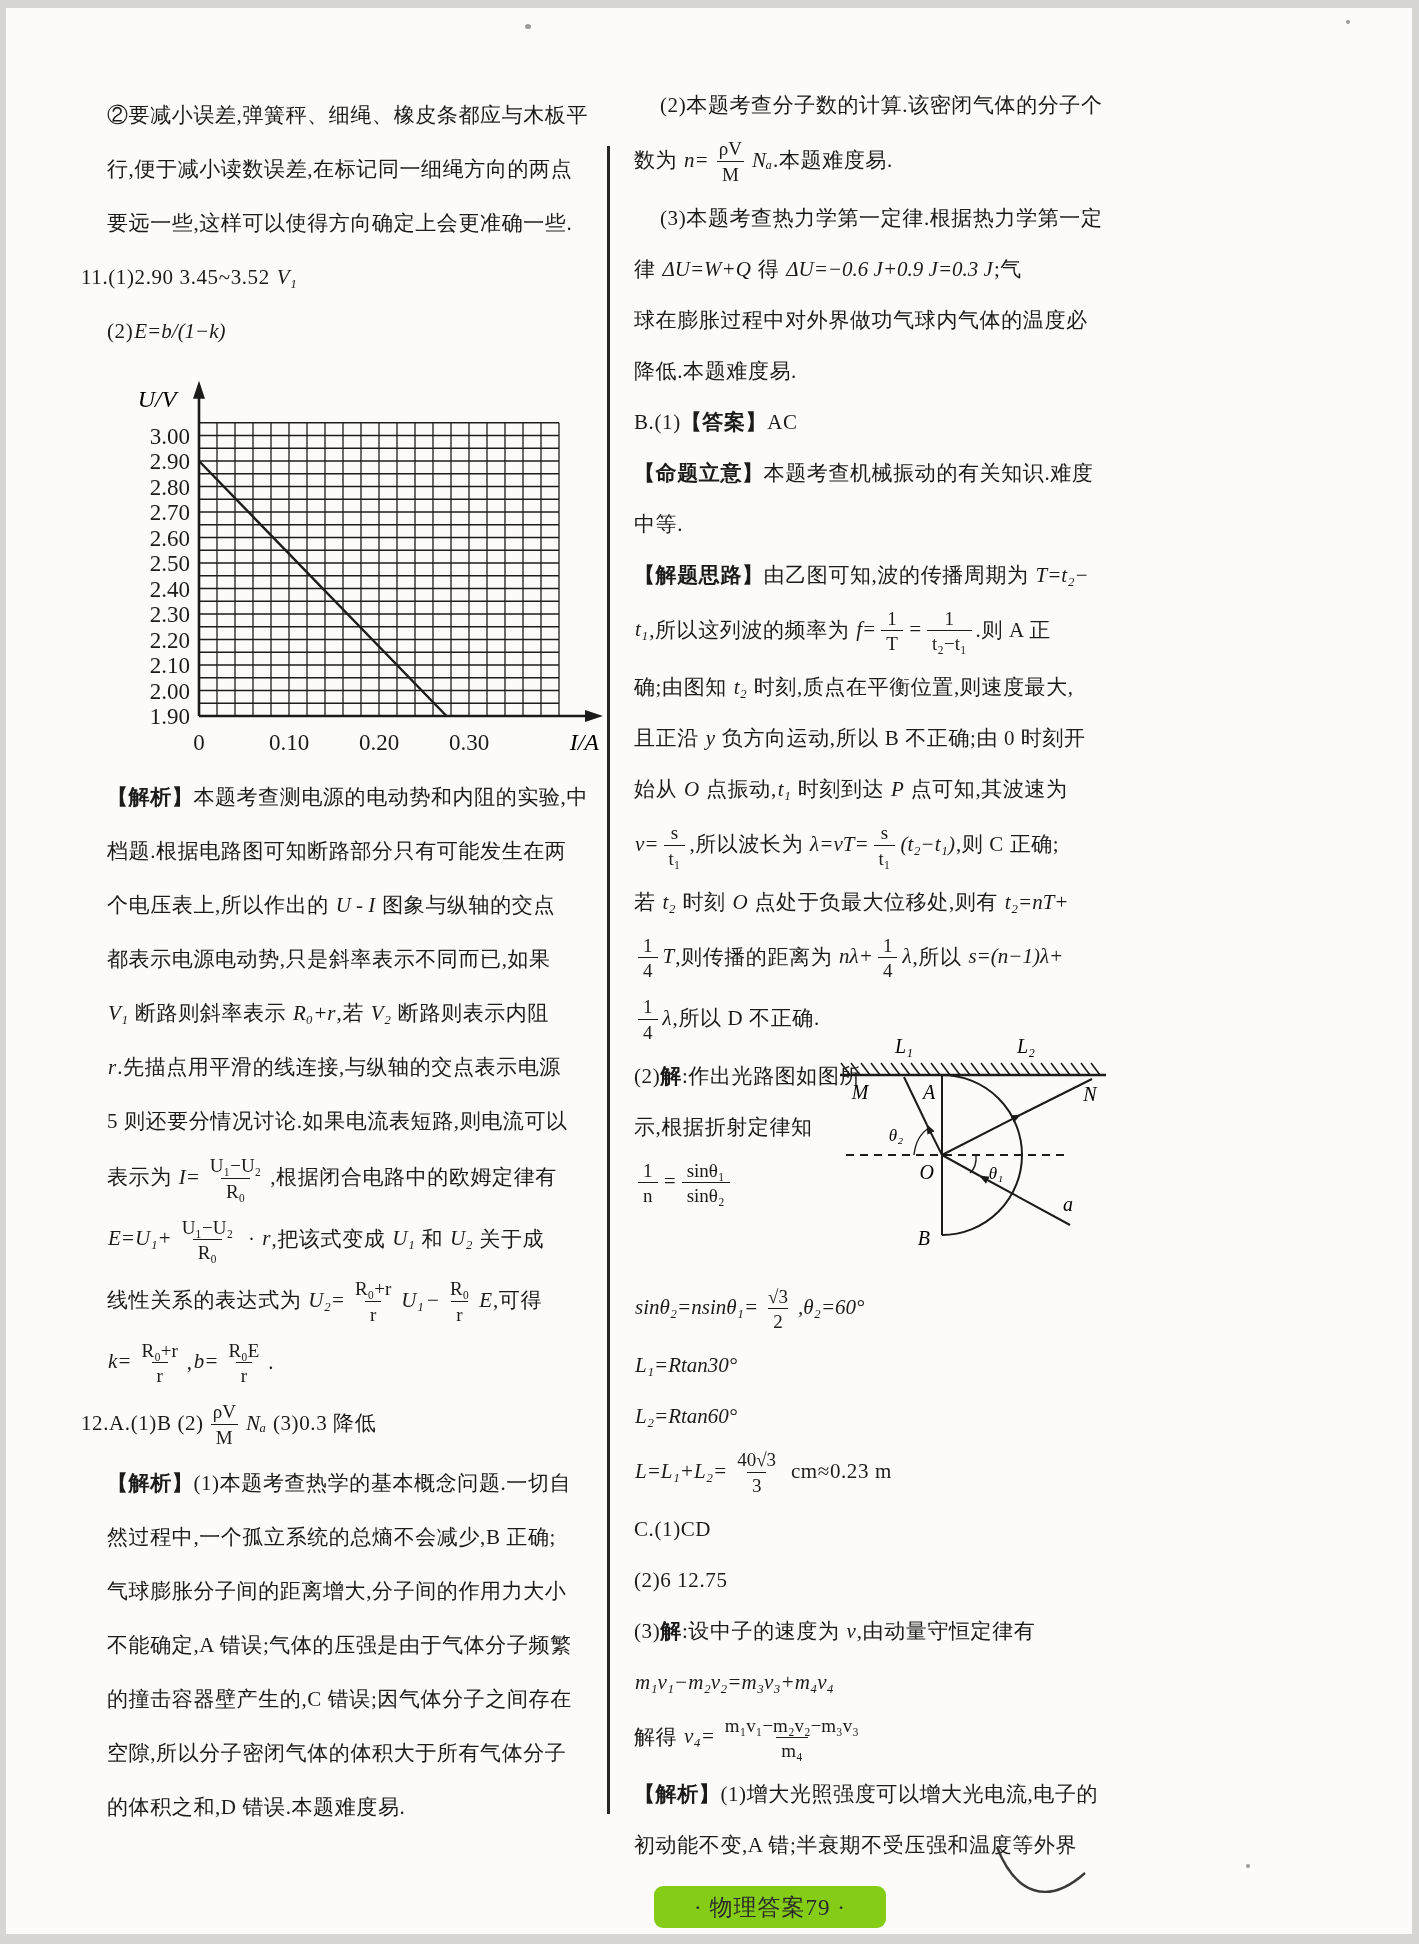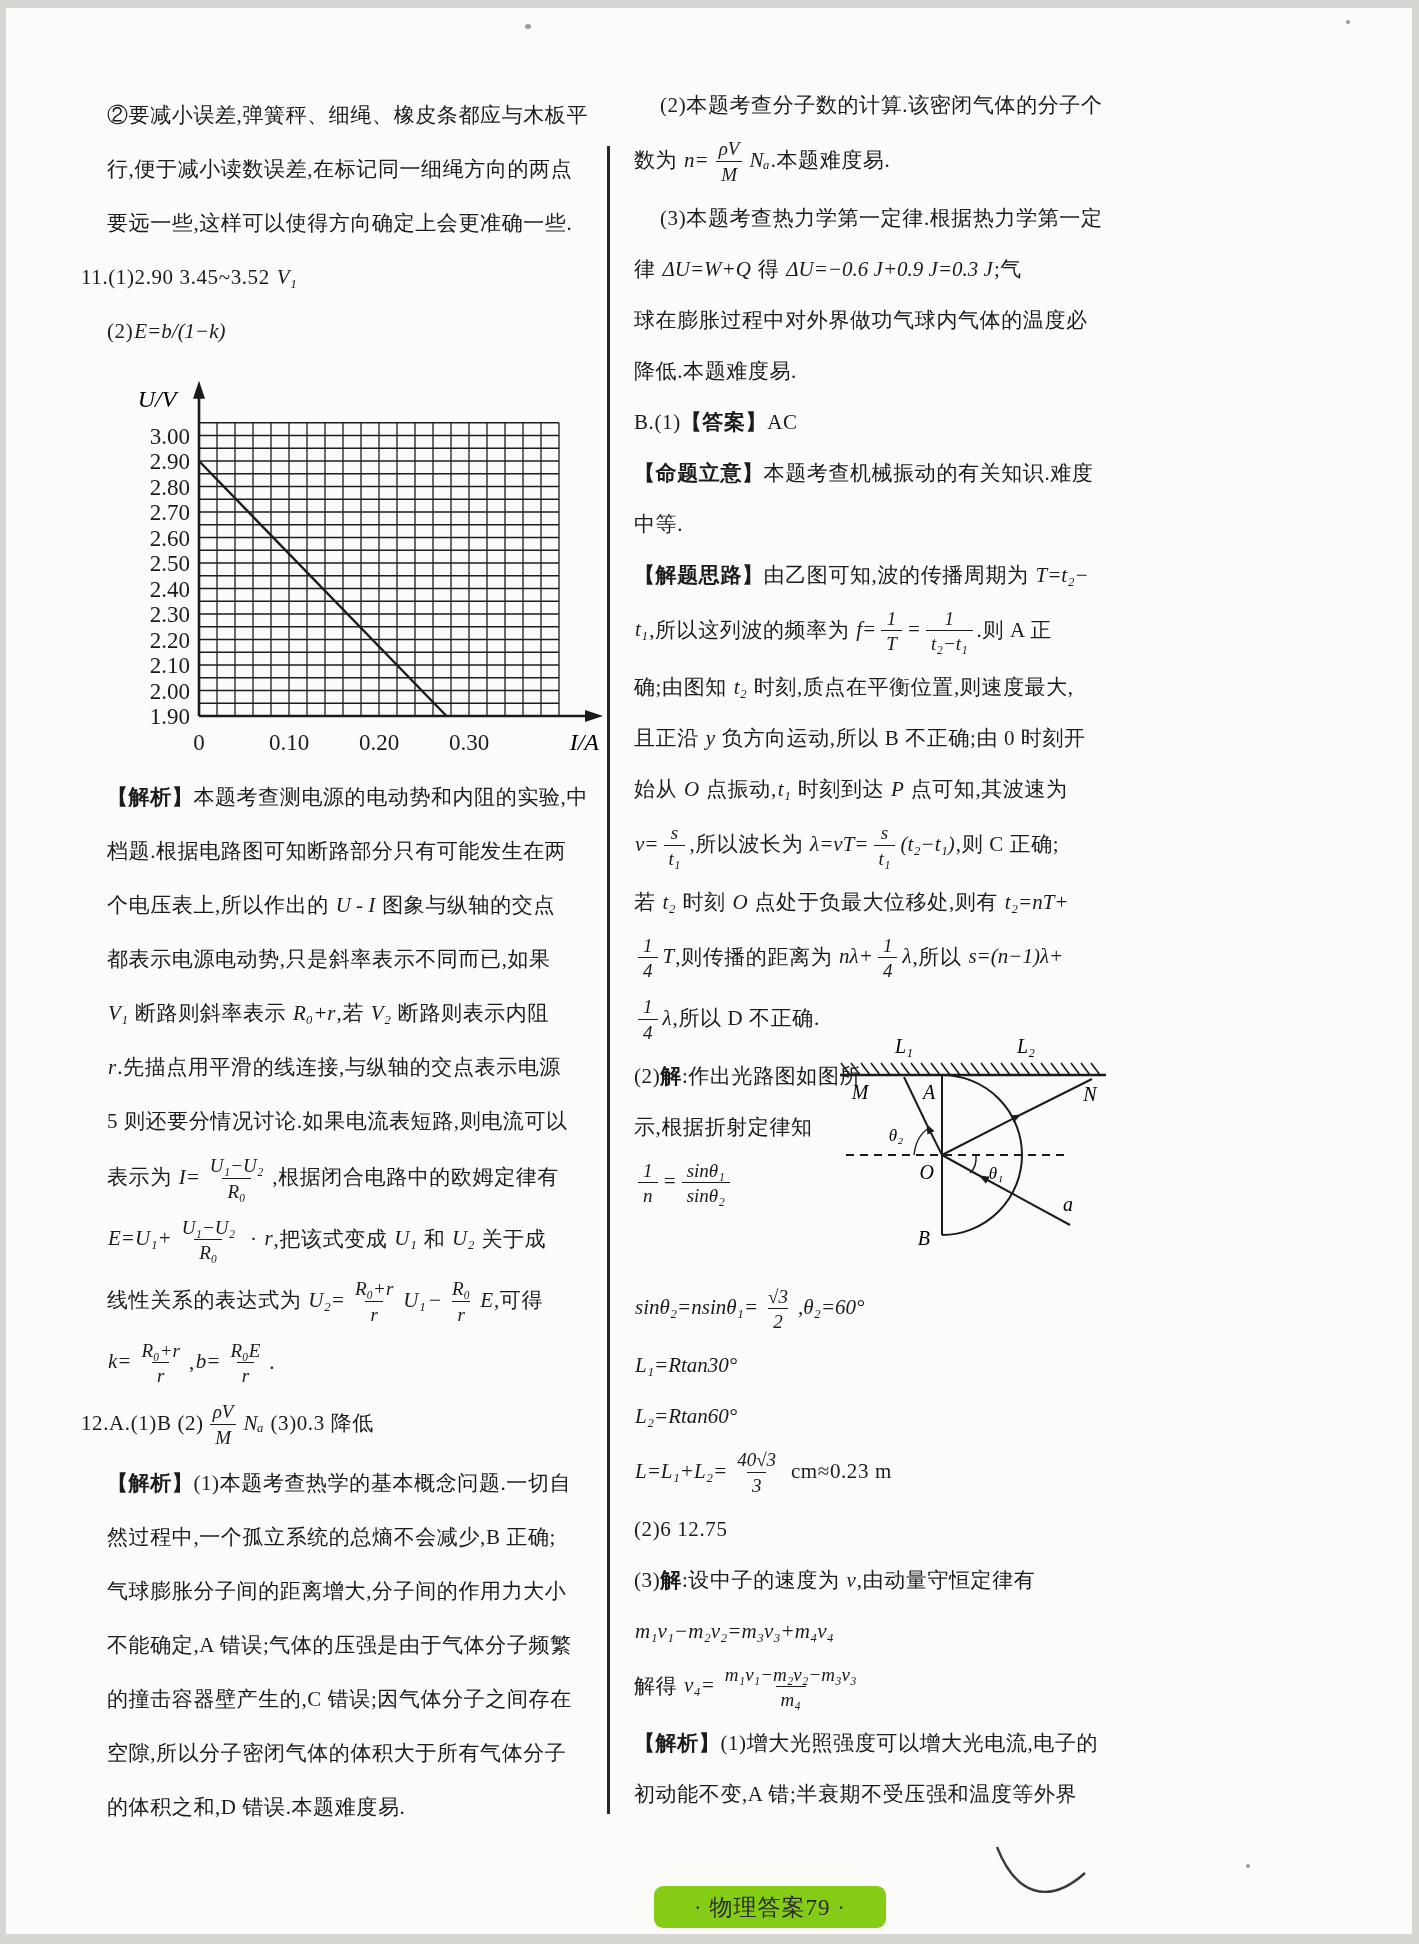--- a/index.html
+++ b/index.html
@@ -5,21 +5,21 @@
   html,body{margin:0;padding:0;}
   body{width:1419px;height:1944px;position:relative;background:#d7d6d3;font-family:"Liberation Serif","DejaVu Serif",serif;color:#1b1b1b;}
   .page{position:absolute;left:6px;top:8px;right:7px;bottom:10px;background:#fcfbf9;}
   .col{position:absolute;}
   #left-col{left:75px;top:80px;width:520px;--lh:54px;}
   #right-col{left:628px;top:72px;width:488px;--lh:51px;}
   .line{white-space:nowrap;line-height:var(--lh);min-height:var(--lh);font-size:21px;}
   .txt{letter-spacing:0.6px;}
   .bold{font-weight:700;letter-spacing:0.6px;}
   .math{font-family:"Liberation Serif",serif;font-style:italic;padding:0 1px;}
-  .frac{display:inline-flex;flex-direction:column;align-items:center;vertical-align:middle;margin:6px 4px;font-family:"Liberation Serif",serif;font-style:italic;font-size:19px;line-height:1.25;}
+  .frac{display:inline-flex;flex-direction:column;align-items:center;vertical-align:middle;margin:6px 4px;font-family:"Liberation Serif",serif;font-size:19px;line-height:1.25;}
   .frac .den{border-top:1.8px solid #1b1b1b;padding:1px 5px 0;}
   .frac .num{padding:0 5px;}
   #chart-box{margin:6px 0 4px 18px;}
   #divider{position:absolute;left:601px;top:138px;width:3px;height:1668px;background:#262626;}
   #wrap-block{position:relative;min-height:228px;}
   #wrap-block .line{max-width:200px;}
   #optics-fig{position:absolute;left:196px;top:-18px;width:292px;height:224px;}
   #footer-box{position:absolute;left:648px;top:1878px;width:232px;height:42px;background:#84cc16;border-radius:9px;display:flex;align-items:center;justify-content:center;font-size:23px;letter-spacing:1px;color:#2a2a2a;}
   #pen-mark{position:absolute;left:985px;top:1833px;}
   .speck{position:absolute;background:#9a9a96;border-radius:50%;}
@@ -286,20 +286,21 @@
         <div class="line"><span class="math">sinθ₂=nsinθ₁=</span><span class="frac">
             <span class="num">√3</span>
             <span class="den">2</span>
           </span><span class="math">,θ₂=60°</span></div>
         <div class="line"><span class="math">L₁=Rtan30°</span></div>
         <div class="line"><span class="math">L₂=Rtan60°</span></div>
         <div class="line"><span class="math">L=L₁+L₂=</span><span class="frac">
             <span class="num">40√3</span>
             <span class="den">3</span>
           </span><span class="txt"> cm≈0.23 m</span></div>
+        <div class="line"><span class="txt">C.(1)CD</span></div>
         <div class="line"><span class="txt">(2)6  12.75</span></div>
         <div class="line"><span class="txt">(3)</span><span class="bold">解</span><span class="txt">:设中子的速度为 </span><span class="math">v</span><span class="txt">,由动量守恒定律有</span></div>
         <div class="line"><span class="math">m₁v₁−m₂v₂=m₃v₃+m₄v₄</span></div>
         <div class="line"><span class="txt">解得 </span><span class="math">v₄=</span><span class="frac">
             <span class="num">m₁v₁−m₂v₂−m₃v₃</span>
             <span class="den">m₄</span>
           </span></div>
         <div class="line"><span class="bold">【解析】</span><span class="txt">(1)增大光照强度可以增大光电流,电子的</span></div>
         <div class="line"><span class="txt">初动能不变,A 错;半衰期不受压强和温度等外界</span></div>
       </div>

